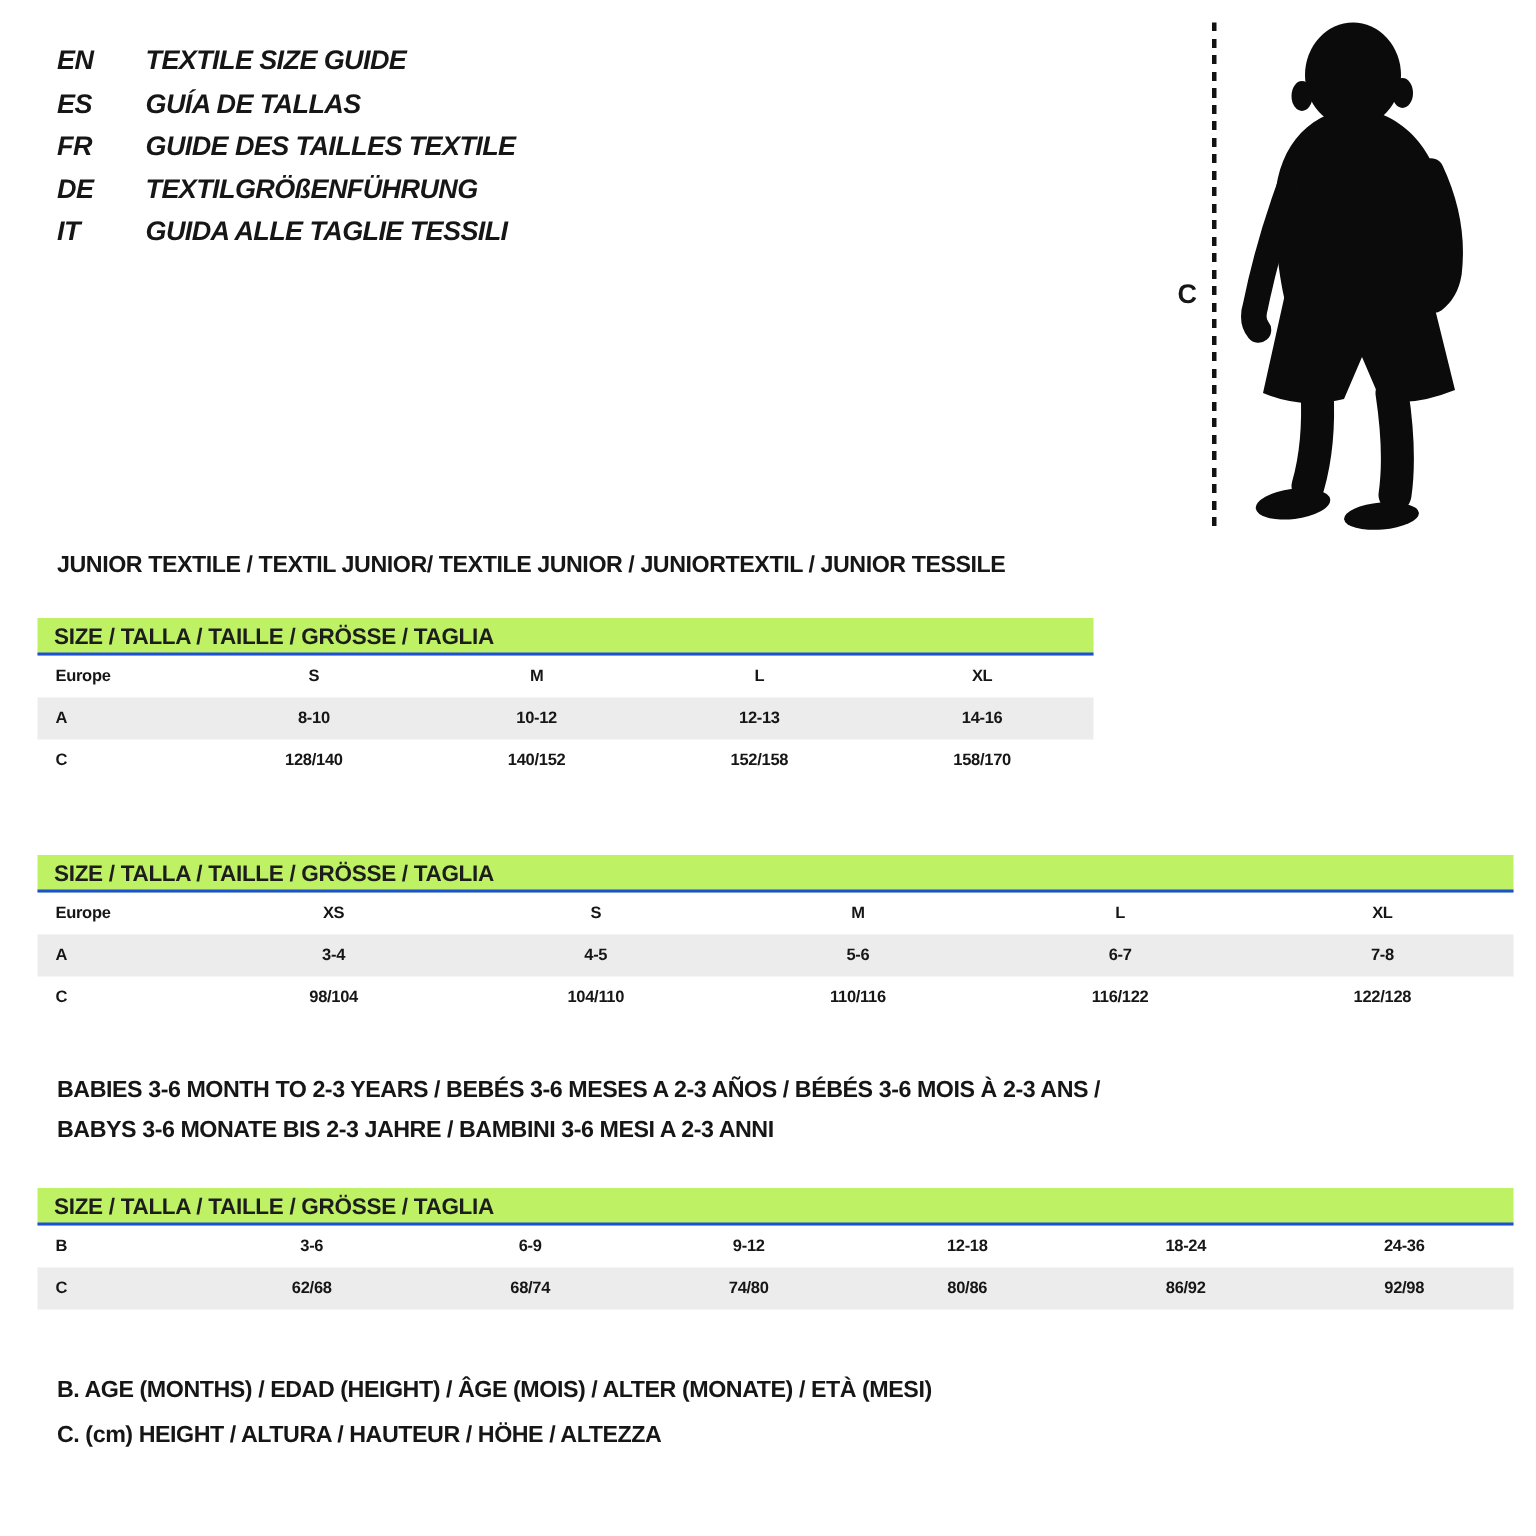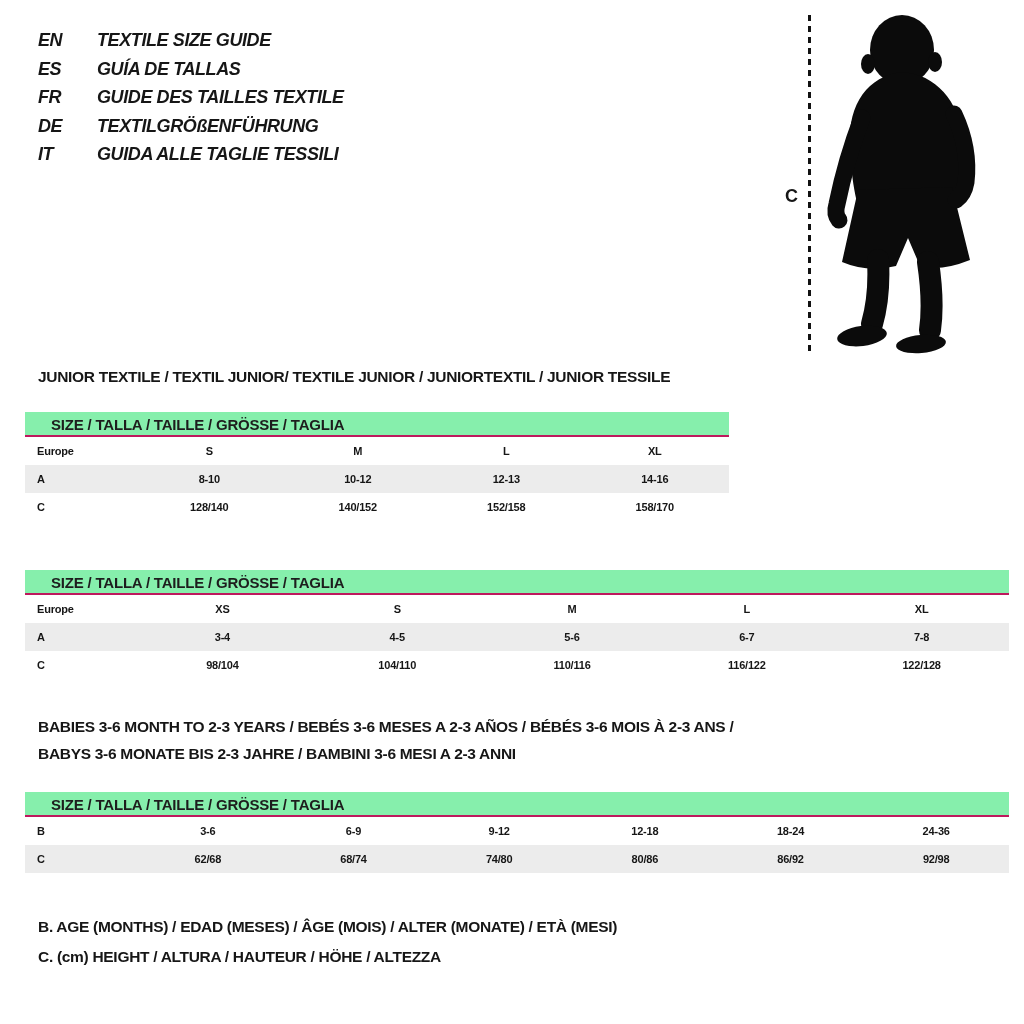--- a/index.html
+++ b/index.html
@@ -32,23 +32,23 @@
   .section-title {
     margin-left:13px; font-size:15.5px; line-height:20px; letter-spacing:-0.3px;
     white-space:nowrap;
   }
   .sub-a { font-size:10px; vertical-align:-4px; letter-spacing:0; }
   .sec-junior  { top:367px; width:704px; }
   .sec-children{ top:545px; width:984px; }
   .sec-babies  { top:713px; width:984px; }
   .stable { margin-top:25px; width:100%; }
   .thead {
-    height:25px; line-height:25px; background:#86efac;
-    padding-left:26px; font-size:15px; letter-spacing:-0.2px; color:#1d1d1d;
-    border-bottom:2px solid #be185d;
+    height:25px; line-height:25px; background:#bef264;
+    padding-left:11px; font-size:15px; letter-spacing:-0.2px; color:#1d1d1d;
+    border-bottom:2px solid #1d4ed8;
   }
   .trow { display:grid; height:28px; line-height:28px; font-size:11px; letter-spacing:-0.2px; }
   .t4 { grid-template-columns:110px repeat(4,1fr); }
   .t5 { grid-template-columns:110px repeat(5,1fr); }
   .t6 { grid-template-columns:110px repeat(6,1fr); }
   .trow.stripe { background:#ececec; }
   .cell { text-align:center; }
   .cell.label { text-align:left; padding-left:12px; }
 
   
@@ -175,15 +175,15 @@
       <div class="cell">68/74</div>
       <div class="cell">74/80</div>
       <div class="cell">80/86</div>
       <div class="cell">86/92</div>
       <div class="cell">92/98</div>
     </div>
   </div>
 </div>
 
 <div class="legend">
-  <div class="legend-line">B. AGE (MONTHS) / EDAD (MESES) / ÂGE (MOIS) / ALTER (MONATE) / ETÀ (MESI)</div>
+  <div class="legend-line">B. AGE (MONTHS) / EDAD (HEIGHT) / ÂGE (MOIS) / ALTER (MONATE) / ETÀ (MESI)</div>
   <div class="legend-line">C. (cm) HEIGHT / ALTURA / HAUTEUR / HÖHE / ALTEZZA</div>
 </div>
 
 </body></html>

